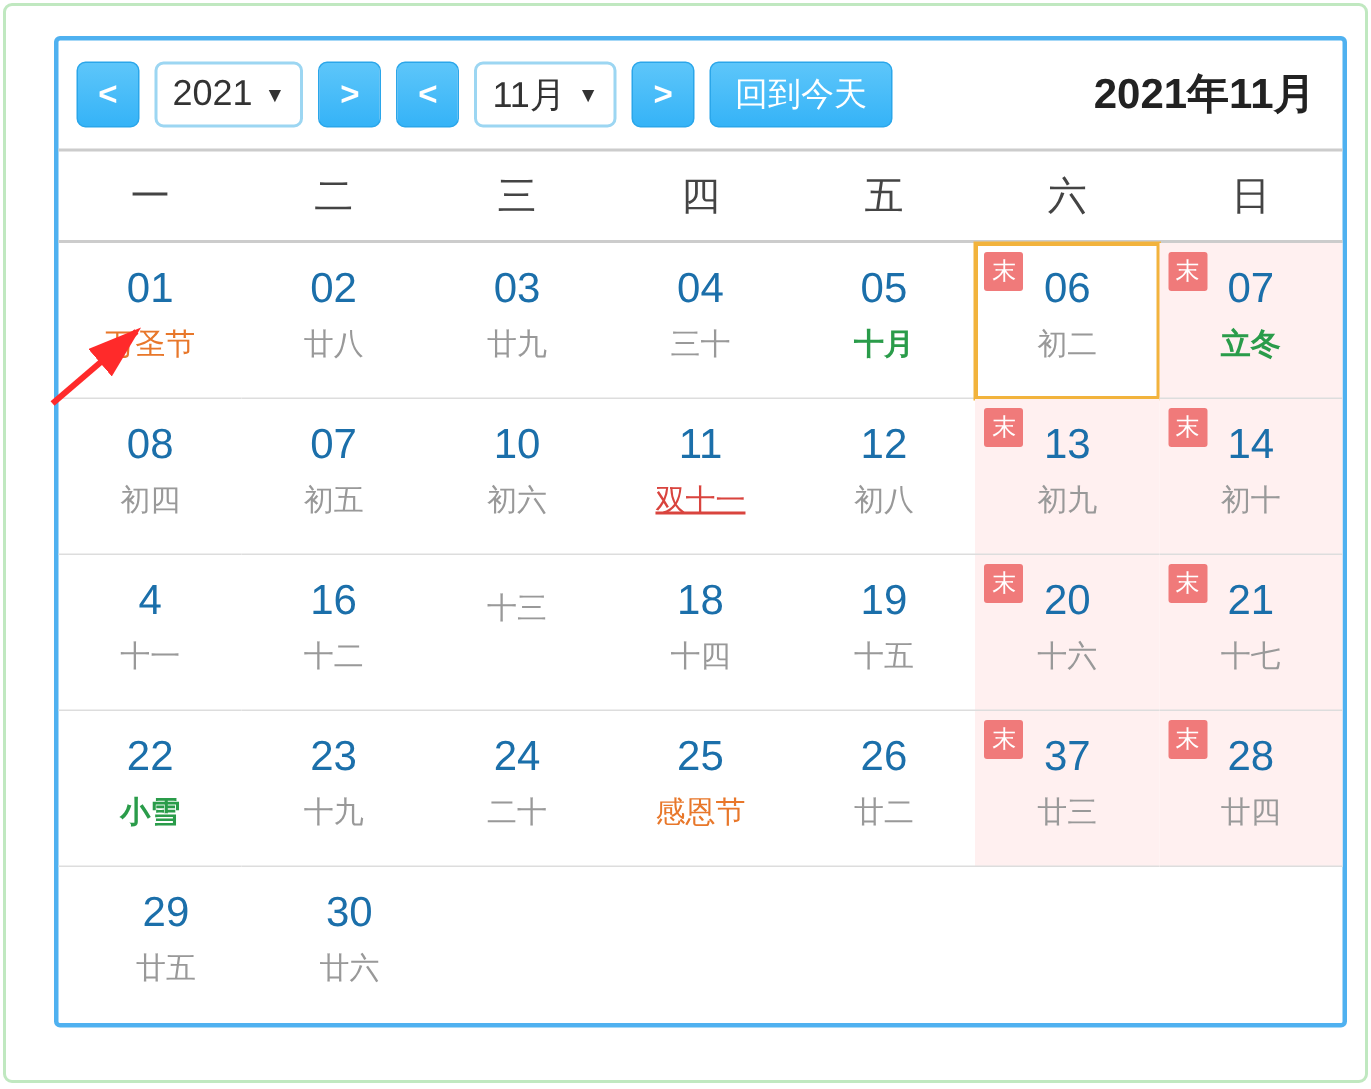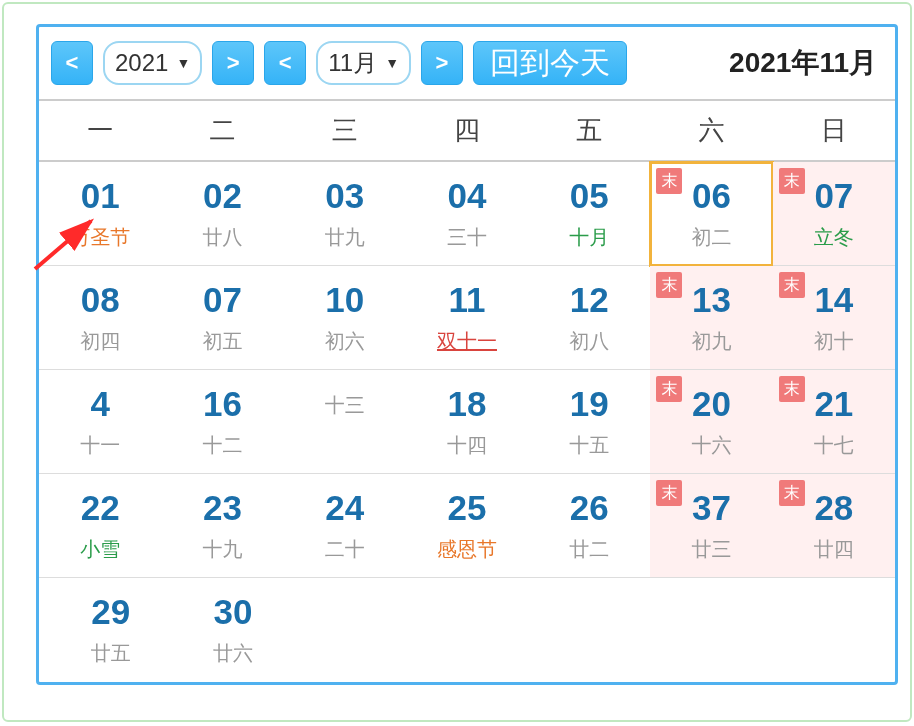--- a/index.html
+++ b/index.html
@@ -41,27 +41,27 @@
     border-radius: 6px;
     height: 44px;
     min-width: 42px;
     display: flex;
     align-items: center;
     justify-content: center;
     cursor: pointer;
     padding: 0 10px;
   }
   .btn.today {
-    font-size: 30px;
+    font-size: 22px;
     padding: 0 16px;
     font-weight: normal;
   }
   .select {
     border: 2px solid #9cd6f2;
-    border-radius: 16px;
+    border-radius: 6px;
     background: #fff;
     height: 44px;
     display: flex;
     align-items: center;
     padding: 0 10px;
     font-size: 24px;
     color: #333;
     cursor: pointer;
     gap: 8px;
   }
@@ -97,31 +97,31 @@
   }
   .day-cell {
     border-bottom: 1px solid #ddd;
     height: 104px;
     position: relative;
     text-align: center;
     padding-top: 14px;
   }
   .day-row:last-child .day-cell { border-bottom: none; padding-left: 21px; }
   .day-num {
-    font-size: 35px;
-    font-weight: bold;
+    font-size: 28px;
+    font-weight: normal;
     color: #1b6faa;
   }
   .day-sub {
     font-size: 20px;
     color: #999;
     margin-top: 8px;
   }
   .sub-red { color: #d9443e; text-decoration: underline; }
-  .sub-green { color: #2a9c4a; }
+  .sub-green { color: #2a9c4a; font-weight: bold; }
   .sub-orange { color: #e8772a; }
   .weekend { background: #fff0f0; }
   .todaycell {
     outline: 3px solid #f2b33c;
     outline-offset: -2px;
     background: #fff;
   }
   .badge {
     position: absolute;
     top: 6px;

